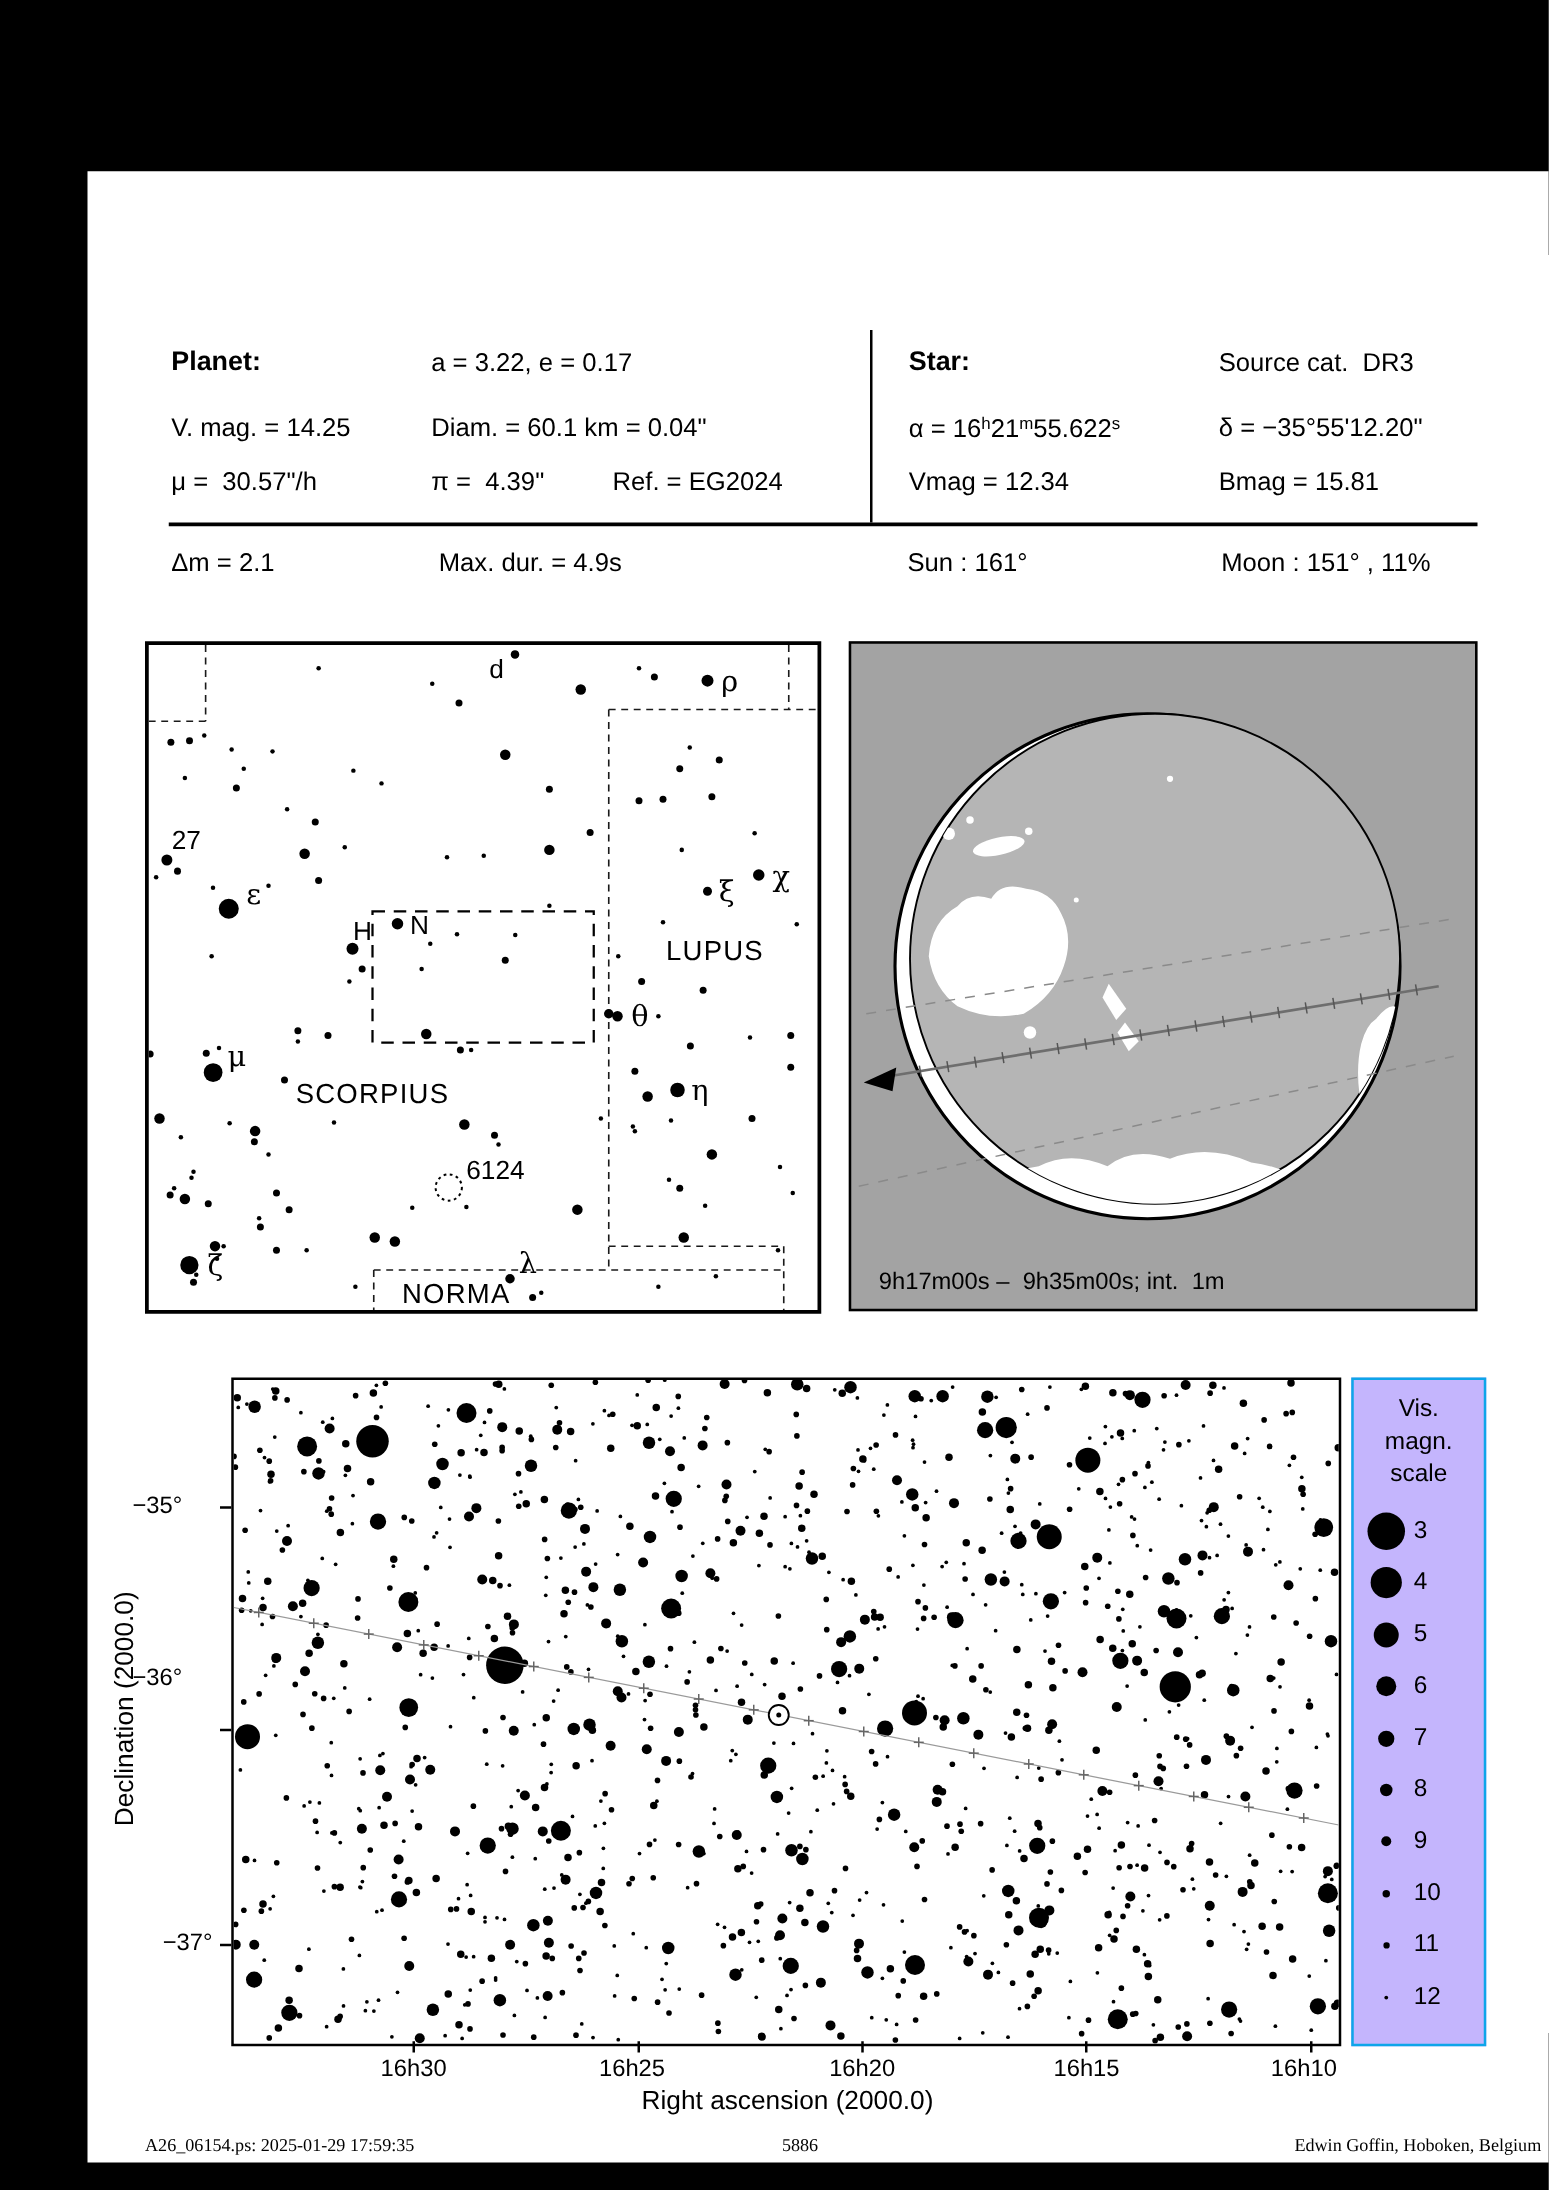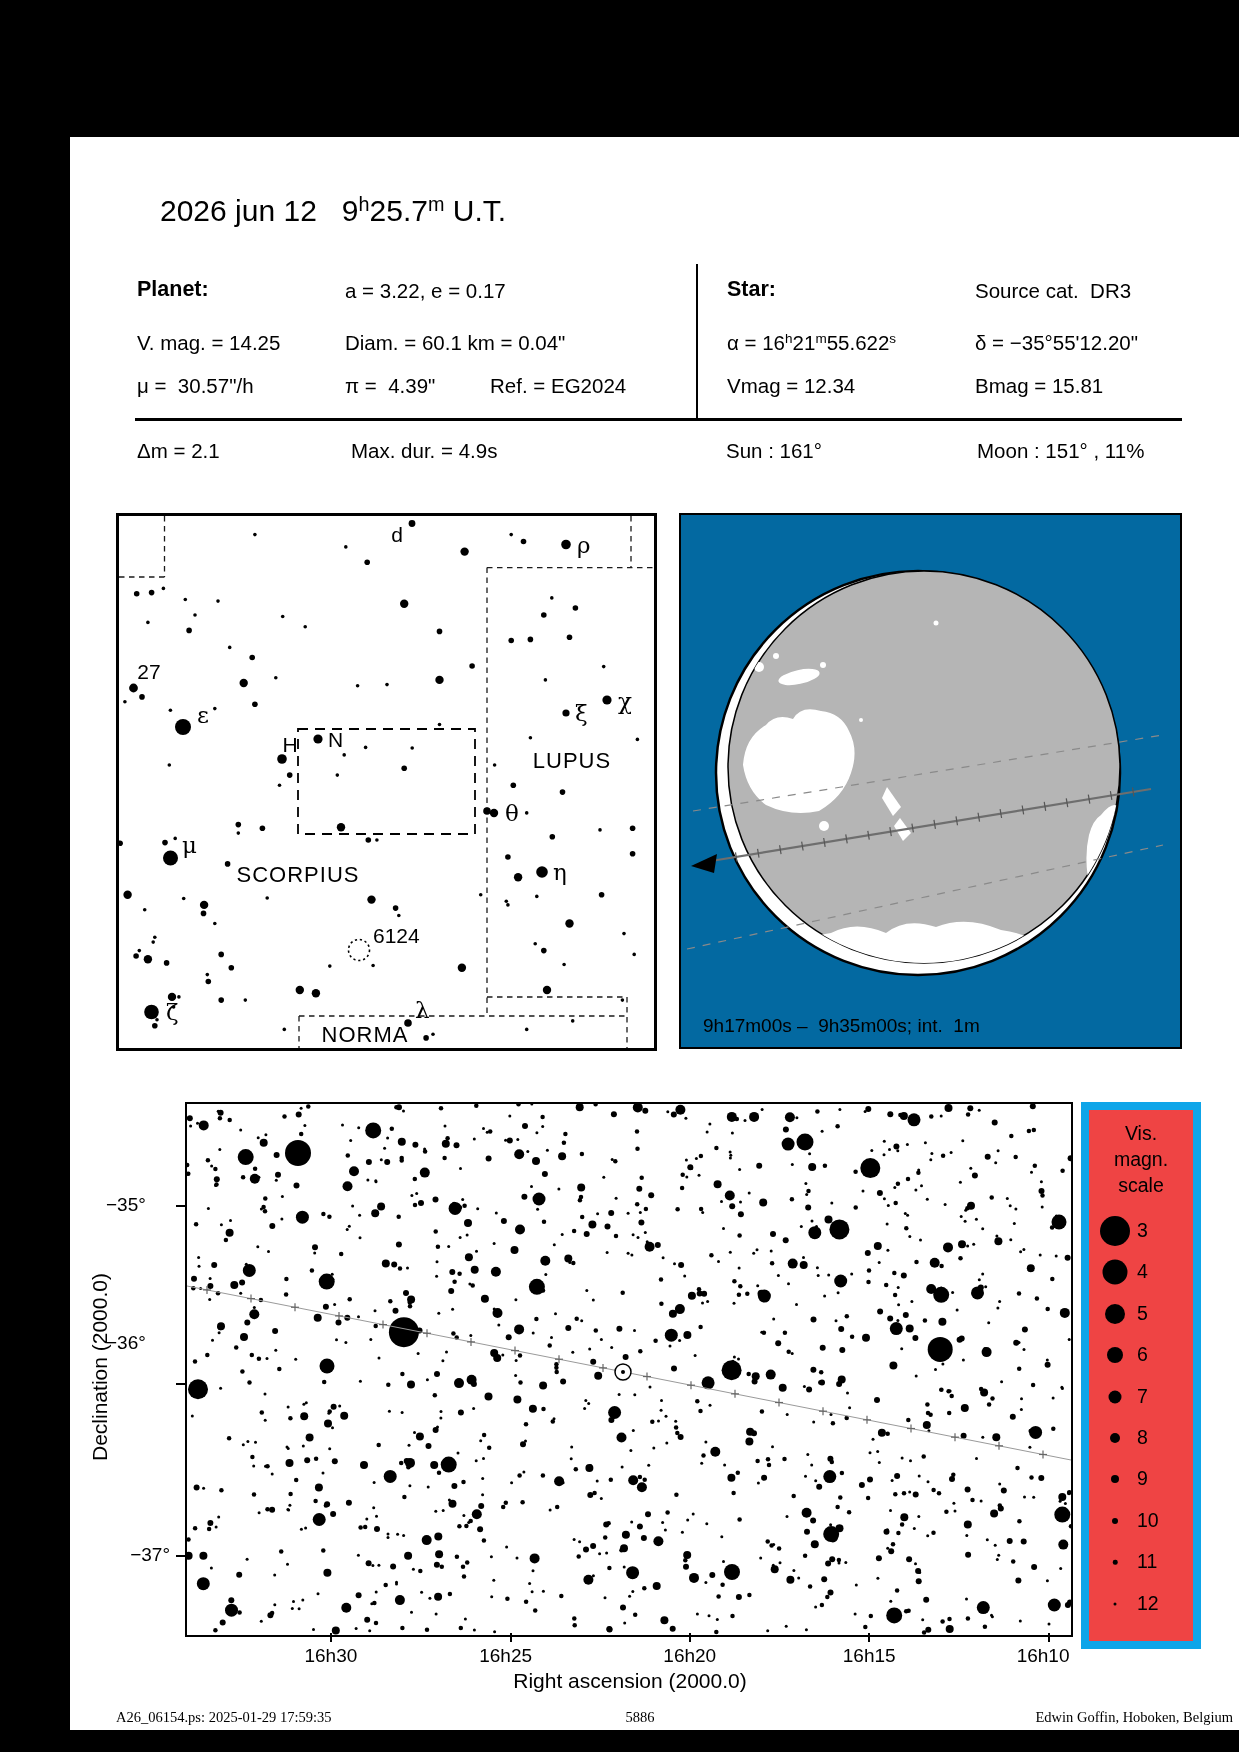--- a/index.html
+++ b/index.html
@@ -8,23 +8,23 @@
   .page{position:absolute;left:70px;top:137px;width:1169px;height:1593px;background:#fff}
   .abs{position:absolute}
   .title{font-size:42px;font-weight:bold;letter-spacing:-0.5px;white-space:pre}
   .date{font-size:30px;white-space:pre}
   .sup{font-size:66%;vertical-align:0.5em}
   .dtext{font-size:20.5px;white-space:pre}
   .dhead{font-size:21.5px;font-weight:bold;white-space:pre}
   .vdivider{width:2px;background:#000}
   .hrule{height:2.5px;background:#000}
   .chartbox{border:3px solid #000;background:#fff}
-  .globebox{border:2.5px solid #000;background:#0369a1}
+  .globebox{border:2.5px solid #000;background:#a3a3a3}
   .plotbox{border:2px solid #000;background:#fff}
-  .legendbox{border:8px solid #0ea5e9;background:#ef4444}
+  .legendbox{border:2px solid #0ea5e9;background:#c4b5fd}
   svg{display:block}
   .latin{font:21px "Liberation Sans",sans-serif}
   .greek{font:23px "DejaVu Serif",serif}
   .cname{font:22px "Liberation Sans",sans-serif;letter-spacing:1px}
   .bnd{stroke:#1a1a1a;stroke-width:1.3;stroke-dasharray:5.5,4.5;fill:none}
   .fieldrect{stroke:#000;stroke-width:1.8;stroke-dasharray:10,7;fill:none}
   .ticklabel{font-size:19px;position:absolute;white-space:nowrap}
   .axistitle{font-size:21px;position:absolute;white-space:nowrap}
   .caption{font-size:19px;white-space:pre}
   .legtitle{font-size:19.5px;text-align:center;position:absolute;width:100%}
@@ -32,21 +32,20 @@
   .legdot{position:absolute;background:#000;border-radius:50%;transform:translate(-50%,-50%)}
   .vtick{position:absolute;width:2px;height:9px;background:#000}
   .htick{position:absolute;width:9px;height:2px;background:#000}
   .footer{font-family:Liberation Serif, serif;font-size:14.5px;white-space:pre}
 </style>
 </head>
 <body>
 
 <div class="page">
 
-  <div class="abs date" style="left:90px;top:56px"><span>2026 jun 12   </span><span>9</span><span class="sup">h</span><span>25.7</span><span class="sup">m</span><span> U.T.</span></div>
 
   <div class="abs dhead" style="left:67px;top:140px">Planet:</div>
   <div class="abs dtext" style="left:275px;top:142px">a = 3.22, e = 0.17</div>
   <div class="abs dtext" style="left:67px;top:194px">V. mag. = 14.25</div>
   <div class="abs dtext" style="left:275px;top:194px">Diam. = 60.1 km = 0.04"</div>
   <div class="abs dtext" style="left:67px;top:237px">μ =  30.57"/h</div>
   <div class="abs dtext" style="left:275px;top:237px">π =  4.39"</div>
   <div class="abs dtext" style="left:420px;top:237px">Ref. = EG2024</div>
 
   <div class="abs dhead" style="left:657px;top:140px">Star:</div>

